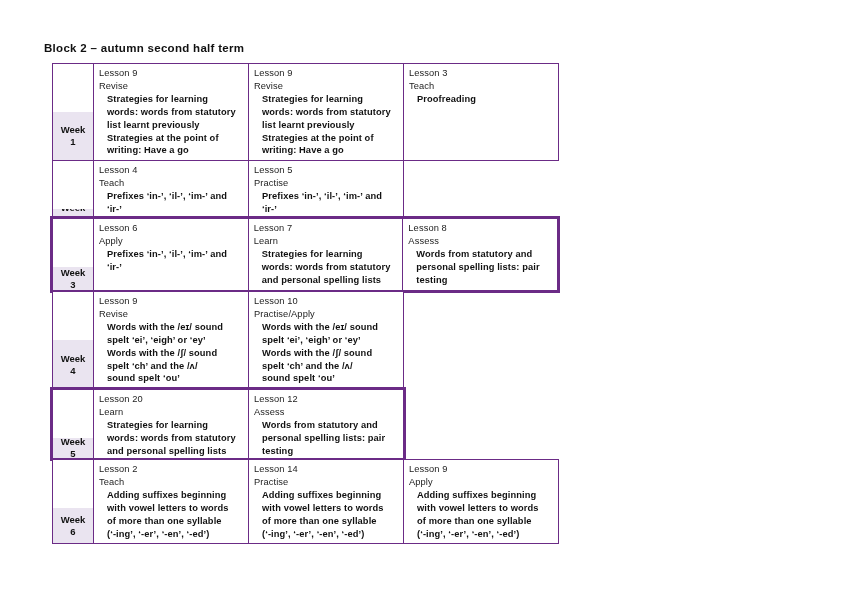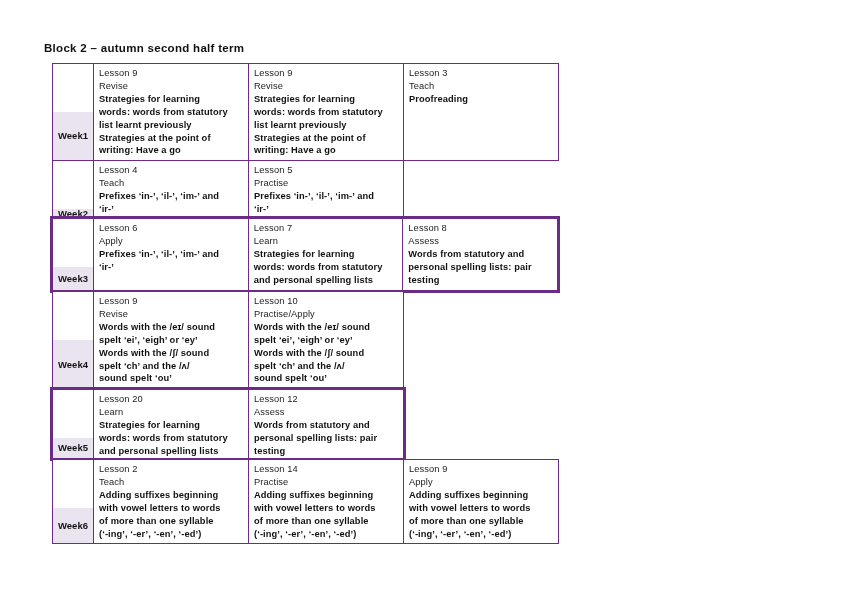--- a/index.html
+++ b/index.html
@@ -11,26 +11,26 @@
         border:1px solid #6B2B86;}
   .t-row.thick{border-width:3px;}
   .r1{left:52px;top:63px;width:507px;height:98px;}
   .r2{left:52px;top:160px;width:352px;height:59px;}
   .r3{left:50px;top:216px;width:510px;height:77px;}
   .r4{left:52px;top:291px;width:352px;height:99px;}
   .r5{left:50px;top:387px;width:356px;height:74px;}
   .r6{left:52px;top:459px;width:507px;height:85px;}
   .cell{box-sizing:border-box;overflow:hidden;border-left:1px solid #6B2B86;}
   .cell:first-child{border-left:none;}
-  .week{width:40px;flex:0 0 40px;background:#EAE4F0;display:flex;flex-direction:row;
+  .week{width:40px;flex:0 0 40px;background:#EAE4F0;display:flex;flex-direction:column;
         justify-content:center;align-items:center;text-align:center;
         font-size:9.5px;font-weight:700;line-height:12px;color:#111;margin-top:48px;}
   .lesson{flex:1 1 0;padding:3px 4px 0 5px;font-size:9.3px;line-height:12.9px;
         letter-spacing:.1px;color:#1c1c1c;}
-  .lf{font-weight:700;color:#111;white-space:pre-line;}
+  .lf{font-weight:700;color:#111;white-space:pre-line;margin-left:8px;}
   .lf .regular{font-weight:700;}
 </style>
 </head>
 <body>
 
 <div class="page">
   <div class="doc-title">Block 2 – autumn second half term</div>
 
   <div class="t-row r1">
     <div class="cell week">

